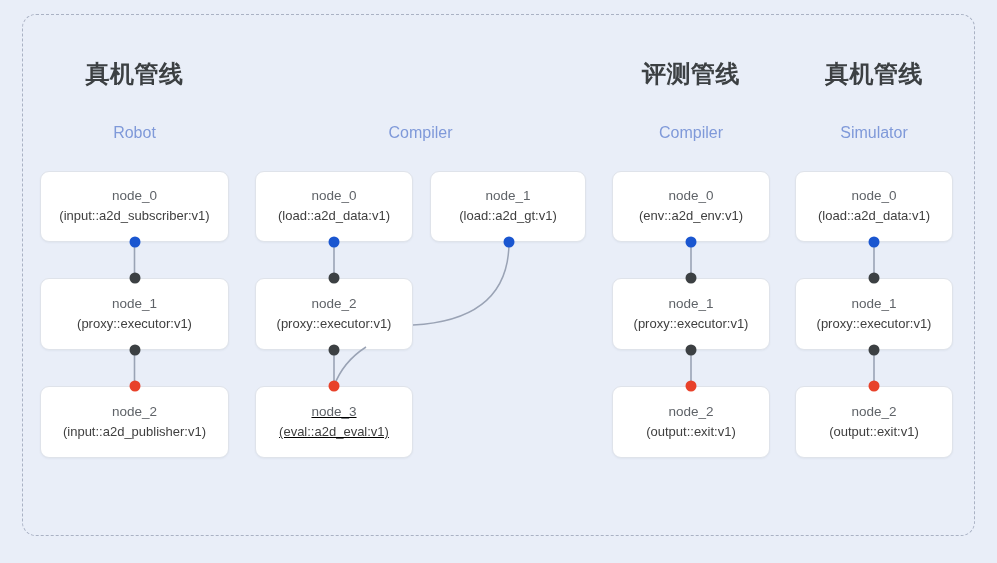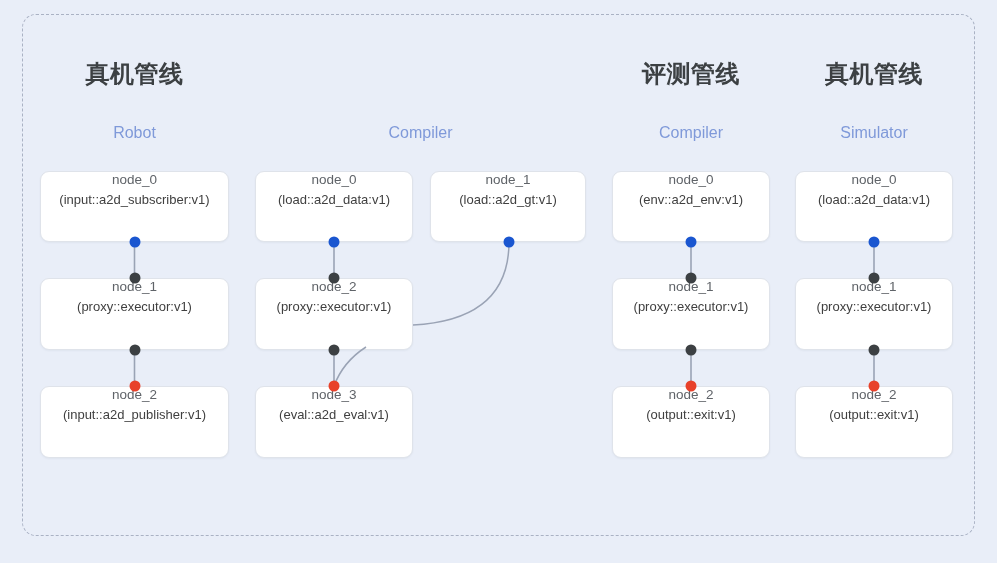--- a/index.html
+++ b/index.html
@@ -55,20 +55,21 @@
   .node {
     position: absolute;
     box-sizing: border-box;
     background: #ffffff;
     border: 1px solid #dfe3ea;
     border-radius: 9px;
     box-shadow: 0 1px 2px rgba(40,50,80,0.05);
     display: flex;
     flex-direction: column;
     align-items: center;
+    justify-content: center;
     gap: 3px;
   }
   .node-title {
     font-size: 13.5px;
     color: #5f6368;
     line-height: 1.25;
     white-space: nowrap;
   }
   .node-sub {
     font-size: 13px;
@@ -166,21 +167,21 @@
   </div>
   <div class="port port-blue" style="left:509px; top:242px;"></div>
 
   <div class="node" style="left:255px; top:278px; width:158px; height:72px;">
     <div class="node-title">node_2</div>
     <div class="node-sub">(proxy::executor:v1)</div>
   </div>
   <div class="port port-black" style="left:334px; top:278px;"></div>
   <div class="port port-black" style="left:334px; top:350px;"></div>
 
-  <div class="node" style="left:255px; top:386px; width:158px; height:72px;">
+  <div class="node" style="left:255px; top:386px; width:158px; height:72px;text-decoration:underline;">
     <div class="node-title">node_3</div>
     <div class="node-sub">(eval::a2d_eval:v1)</div>
   </div>
   <div class="port port-red" style="left:334px; top:386px;"></div>
 
   <div class="col-header" style="left:612px; top:58px; width:158px;">
     <div class="col-title-cn">评测管线</div>
   </div>
   <div class="col-header" style="left:612px; top:124px; width:158px;">
     <div class="col-title-en">Compiler</div>

